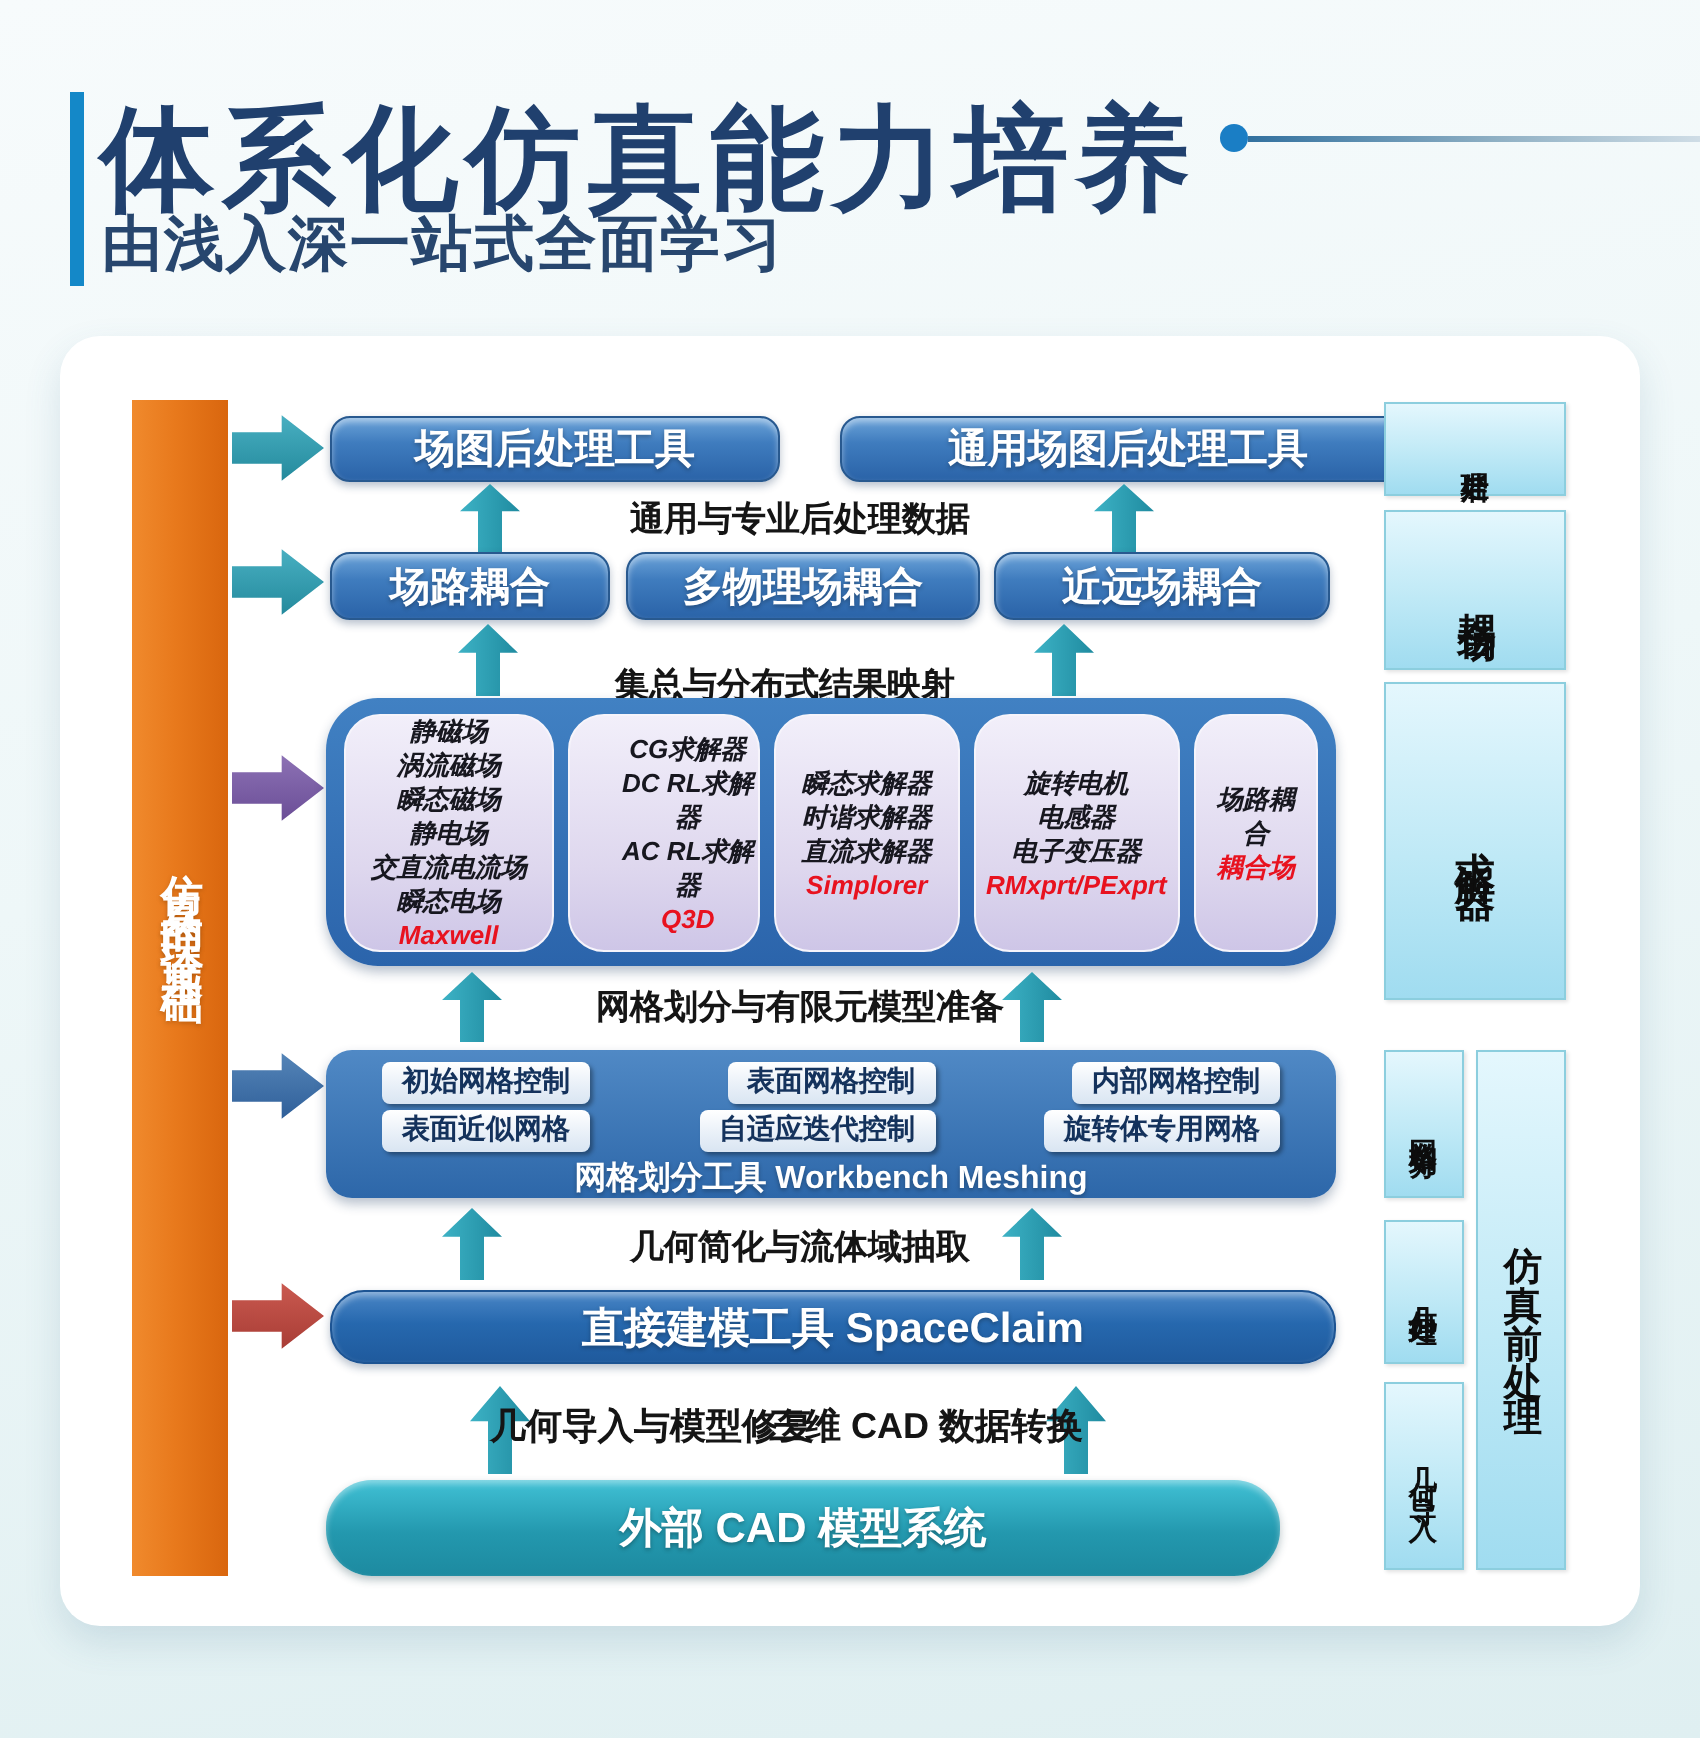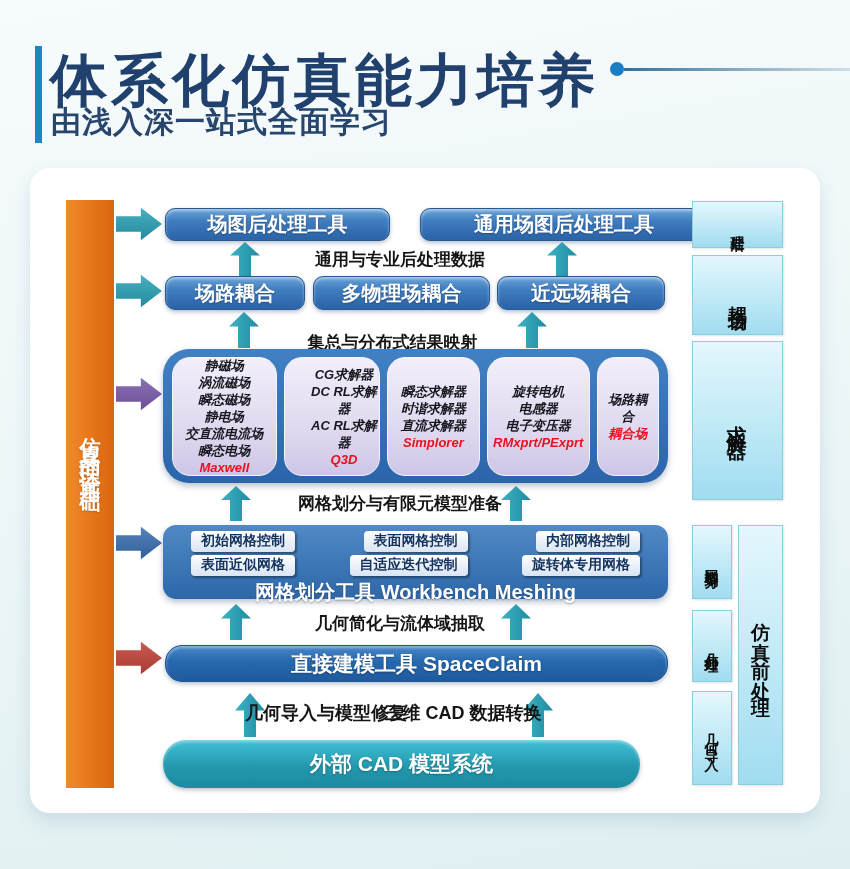--- a/index.html
+++ b/index.html
@@ -87,21 +87,21 @@
     border-radius:13px; box-shadow:0 3px 6px rgba(20,50,90,.3);
     display:flex; flex-direction:column; padding:6px 28px 3px 28px;
   }
   .meshrow{ display:flex; justify-content:space-between; margin-bottom:3px; }
   .meshcell{
     background:linear-gradient(180deg,#ffffff 0%, #e9f0f8 55%, #d9e5f2 100%);
     border-radius:4px; color:#14325c; font-weight:bold; font-size:14px;
     padding:1px 10px 2px 10px; white-space:nowrap;
     box-shadow:1.5px 1.5px 2px rgba(0,0,0,.35);
   }
-  .meshlabel{ text-align:center; color:#fff; font-weight:bold; font-size:20px;
+  .meshlabel{ text-align:center; color:#fff; font-weight:bold; font-size:16px;
     text-shadow:0 1px 2px rgba(0,0,0,.3); white-space:nowrap; }
 
   
   .spaceclaim{
     position:absolute; left:165px; top:645px; width:503px; height:37px; border-radius:17px;
     background:linear-gradient(180deg,#4a86c6 0%, #2668ae 45%, #1f5a9d 100%);
     border:1px solid #1d5493;
     color:#fff; font-weight:bold; font-size:21px; display:flex; align-items:center; justify-content:center;
     box-shadow:inset 0 2px 3px rgba(255,255,255,.4), 0 2px 4px rgba(20,50,90,.3);
     text-shadow:0 1px 2px rgba(0,0,0,.3);

